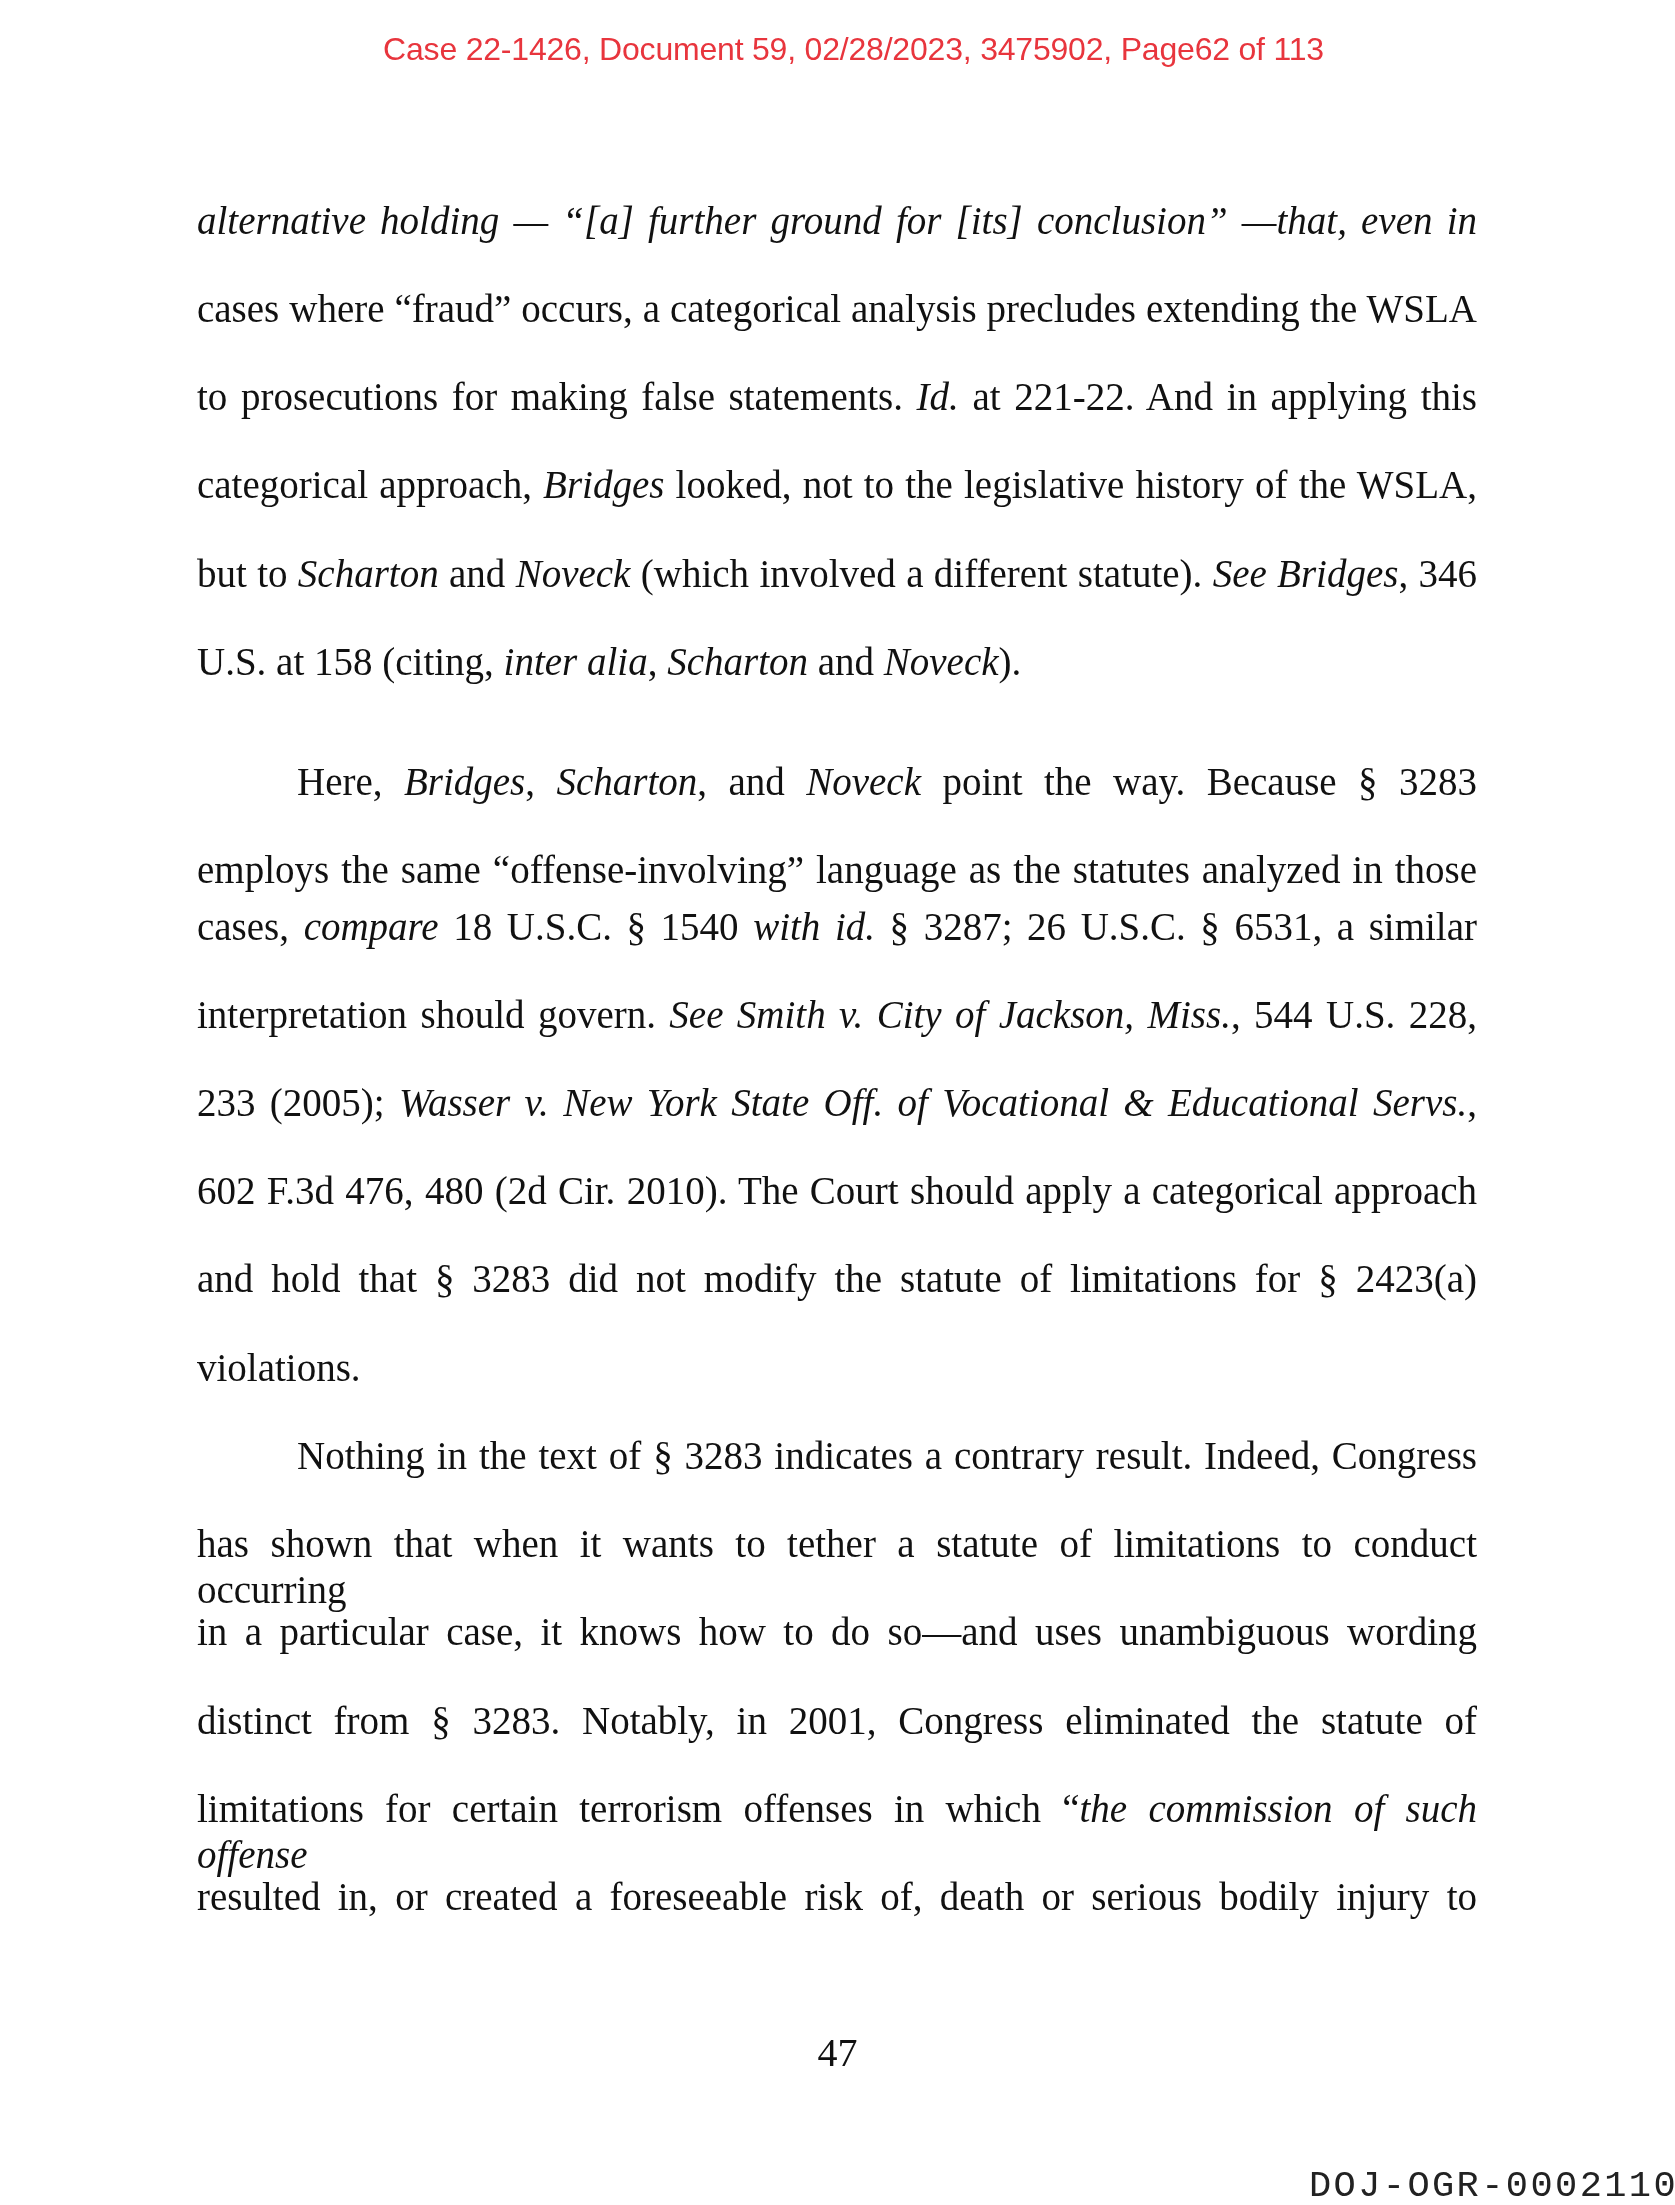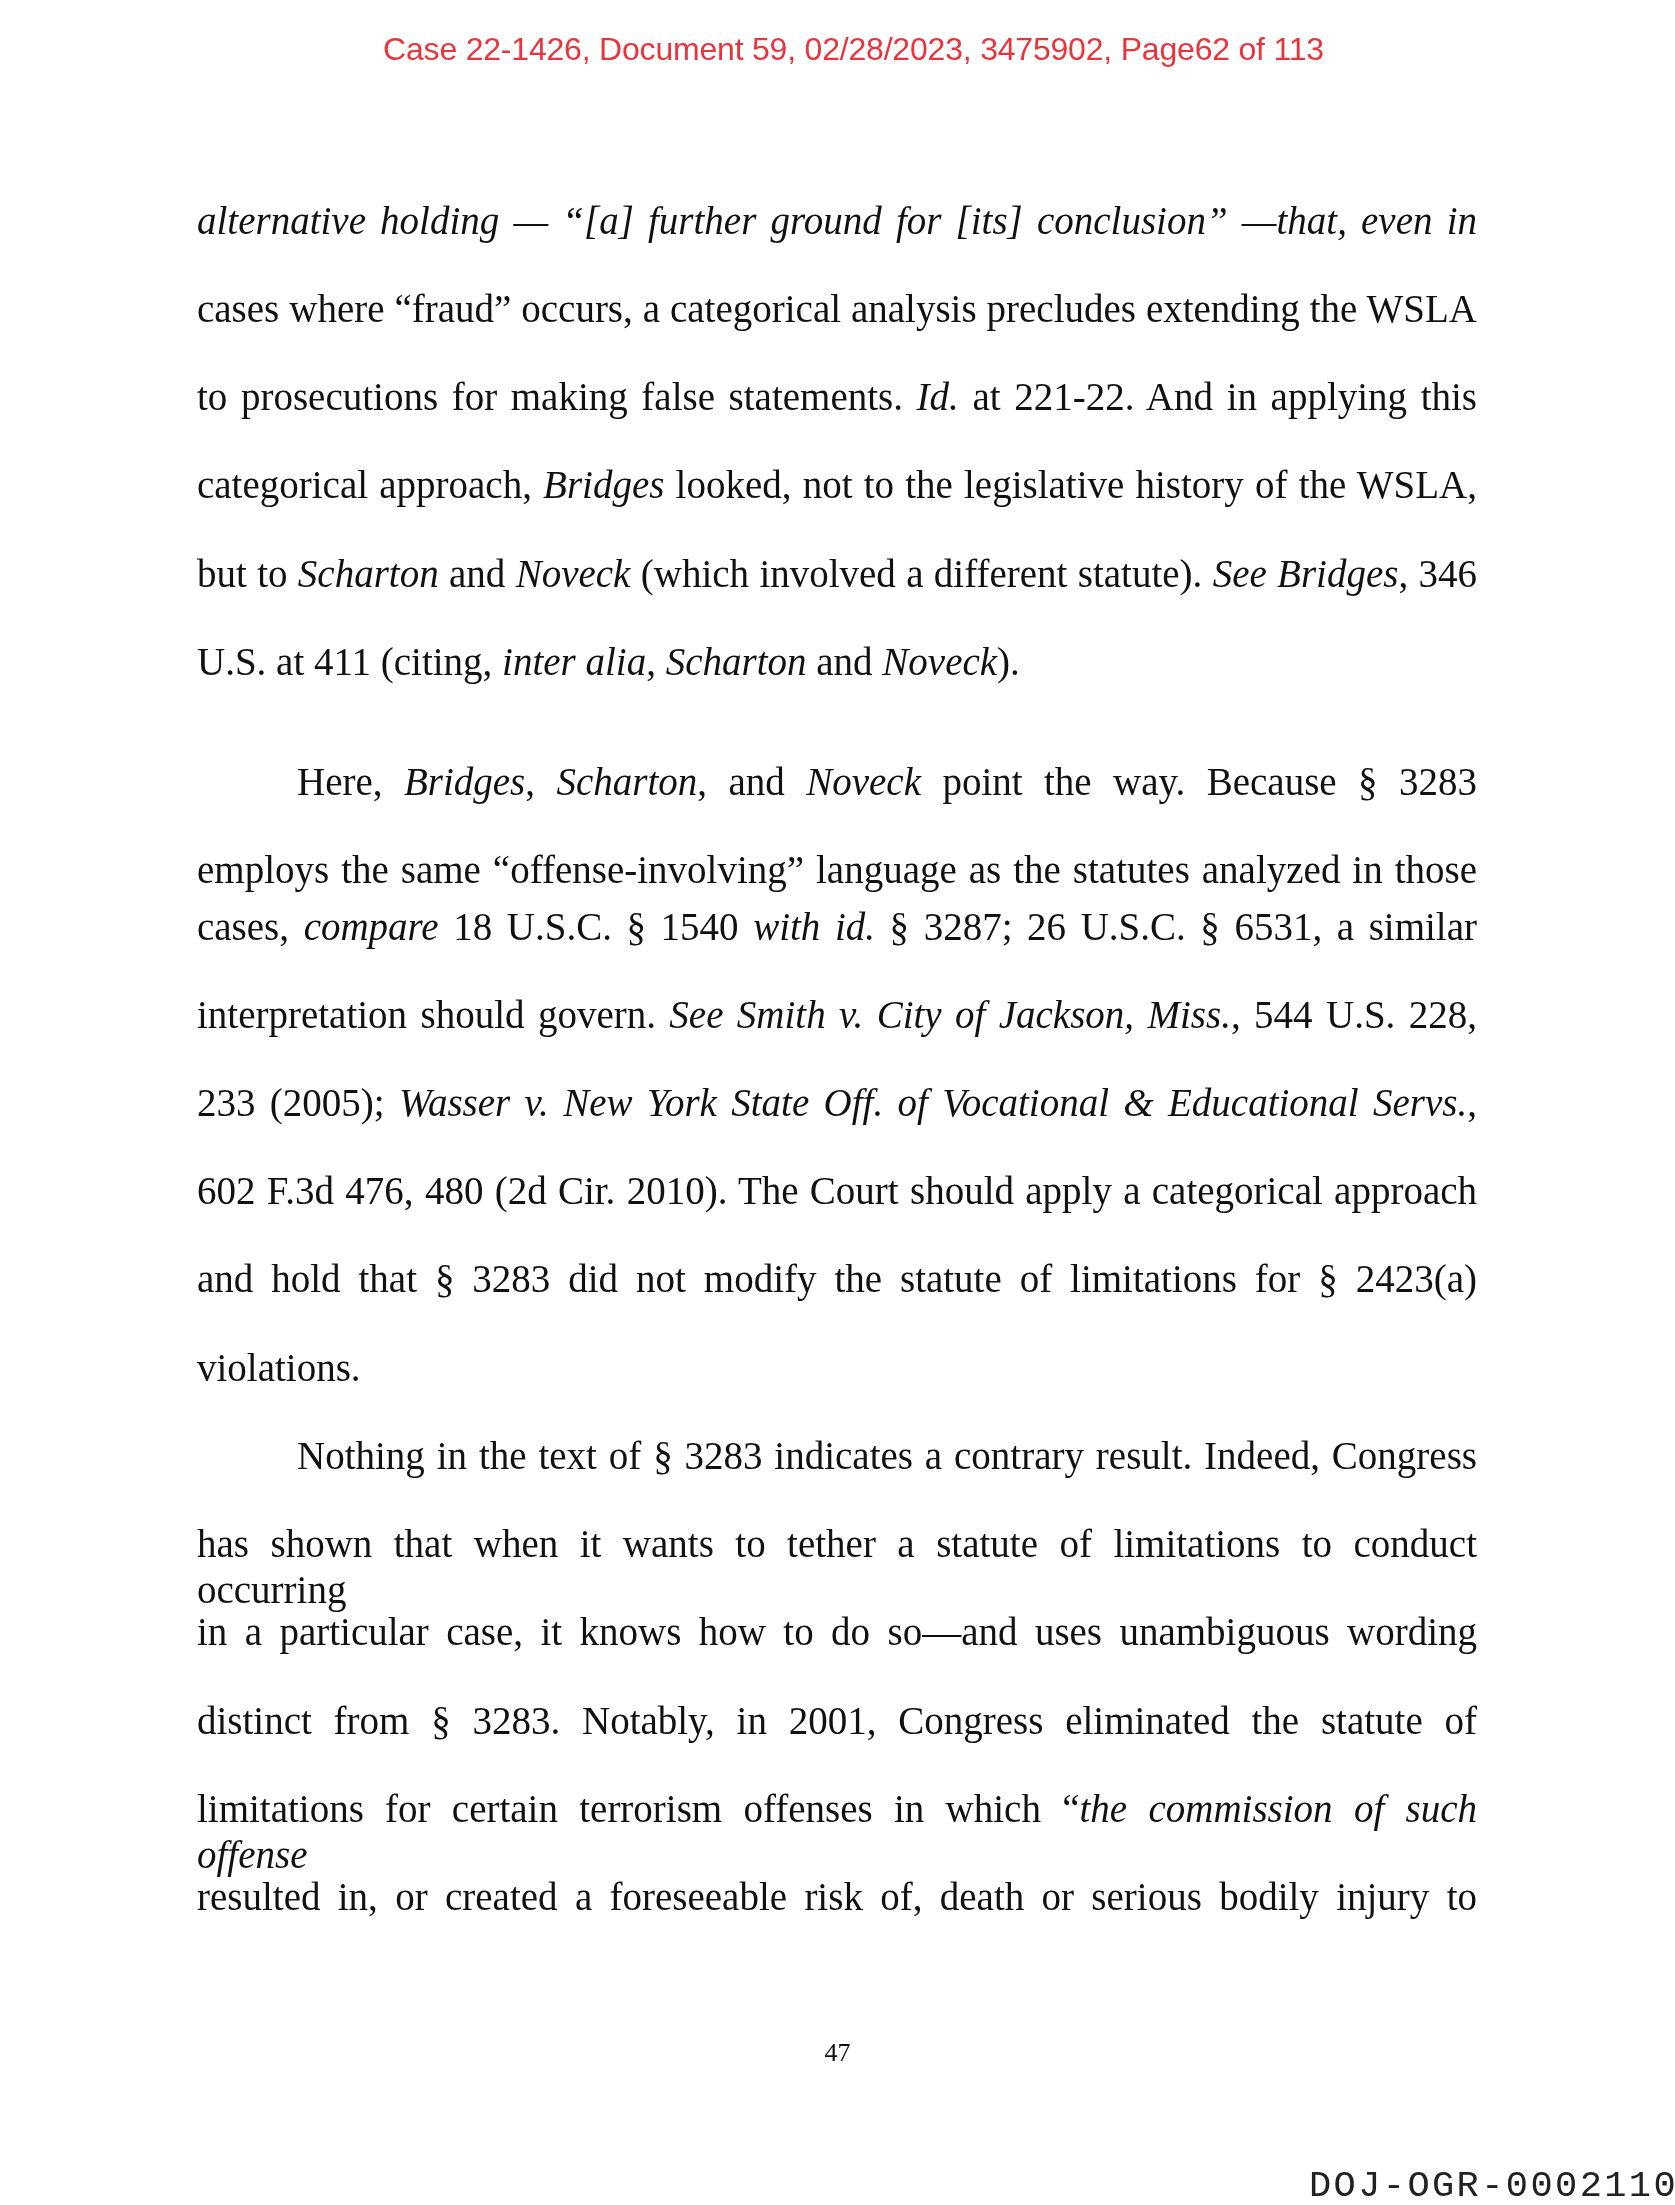--- a/index.html
+++ b/index.html
@@ -55,21 +55,21 @@
     .line span { white-space: normal; }
     .line .seg { display: inline; }
     em, .it { font-style: italic; }
     .page-number {
       position: absolute;
       left: 0;
       width: 1675px;
       top: 2034px;
       text-align: center;
       font-family: "Liberation Serif", serif;
-      font-size: 26px;
+      font-size: 40px;
       line-height: 37px;
       color: #111111;
     }
     .bates {
       position: absolute;
       left: 1309px;
       top: 2170px;
       font-family: "Liberation Mono", monospace;
       font-size: 37px;
       line-height: 33px;
@@ -82,21 +82,21 @@
 <body>
 
 <div class="header-stamp">Case 22-1426, Document 59, 02/28/2023, 3475902, Page62 of 113</div>
 
 <div class="body-text" id="body-text">
     <div class="line" style="top: 198px; font-style: italic;"><span class="seg">alternative holding — “[a] further ground for [its] conclusion” —that, even in</span></div>
     <div class="line" style="top: 286px;"><span class="seg">cases where “fraud” occurs, a categorical analysis precludes extending the WSLA</span></div>
     <div class="line" style="top: 374px;"><span class="seg">to prosecutions for making false statements.  </span><span class="seg it">Id.</span><span class="seg"> at 221-22.  And in applying this</span></div>
     <div class="line" style="top: 462px;"><span class="seg">categorical approach, </span><span class="seg it">Bridges</span><span class="seg"> looked, not to the legislative history of the WSLA,</span></div>
     <div class="line" style="top: 551px;"><span class="seg">but to </span><span class="seg it">Scharton</span><span class="seg"> and </span><span class="seg it">Noveck</span><span class="seg"> (which involved a different statute).  </span><span class="seg it">See Bridges</span><span class="seg">, 346</span></div>
-    <div class="line last" style="top: 639px;"><span class="seg">U.S. at 411 (citing, </span><span class="seg it">inter alia</span><span class="seg">, </span><span class="seg it">Scharton</span><span class="seg"> and </span><span class="seg it">Noveck</span><span class="seg">).</span></div>
+    <div class="line last" style="top: 639px;"><span class="seg">U.S. at 158 (citing, </span><span class="seg it">inter alia</span><span class="seg">, </span><span class="seg it">Scharton</span><span class="seg"> and </span><span class="seg it">Noveck</span><span class="seg">).</span></div>
     <div class="line indent" style="top: 727px; margin-top: 32px;"><span class="seg">Here, </span><span class="seg it">Bridges</span><span class="seg">, </span><span class="seg it">Scharton</span><span class="seg">, and </span><span class="seg it">Noveck</span><span class="seg"> point the way.  Because § 3283</span></div>
     <div class="line" style="top: 847px;"><span class="seg">employs the same “offense-involving” language as the statutes analyzed in those</span></div>
     <div class="line" style="top: 904px;"><span class="seg">cases, </span><span class="seg it">compare</span><span class="seg"> 18 U.S.C. § 1540 </span><span class="seg it">with id.</span><span class="seg"> § 3287; 26 U.S.C. § 6531, a similar</span></div>
     <div class="line" style="top: 992px;"><span class="seg">interpretation should govern.  </span><span class="seg it">See Smith v. City of Jackson, Miss.</span><span class="seg">, 544 U.S. 228,</span></div>
     <div class="line" style="top: 1080px;"><span class="seg">233 (2005); </span><span class="seg it">Wasser v. New York State Off. of Vocational &amp; Educational Servs.</span><span class="seg">,</span></div>
     <div class="line" style="top: 1168px;"><span class="seg">602 F.3d 476, 480 (2d Cir. 2010).  The Court should apply a categorical approach</span></div>
     <div class="line" style="top: 1256px;"><span class="seg">and hold that § 3283 did not modify the statute of limitations for § 2423(a)</span></div>
     <div class="line last" style="top: 1345px;"><span class="seg">violations.</span></div>
     <div class="line indent" style="top: 1433px;"><span class="seg">Nothing in the text of § 3283 indicates a contrary result.  Indeed, Congress</span></div>
     <div class="line" style="top: 1521px;"><span class="seg">has shown that when it wants to tether a statute of limitations to conduct occurring</span></div>

